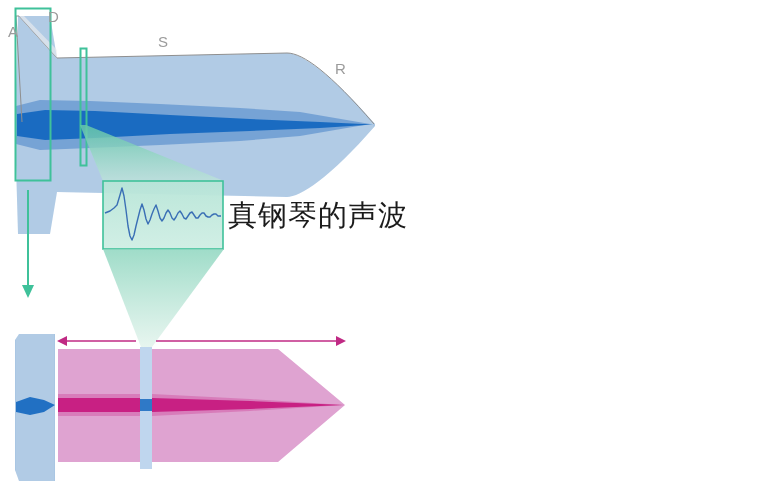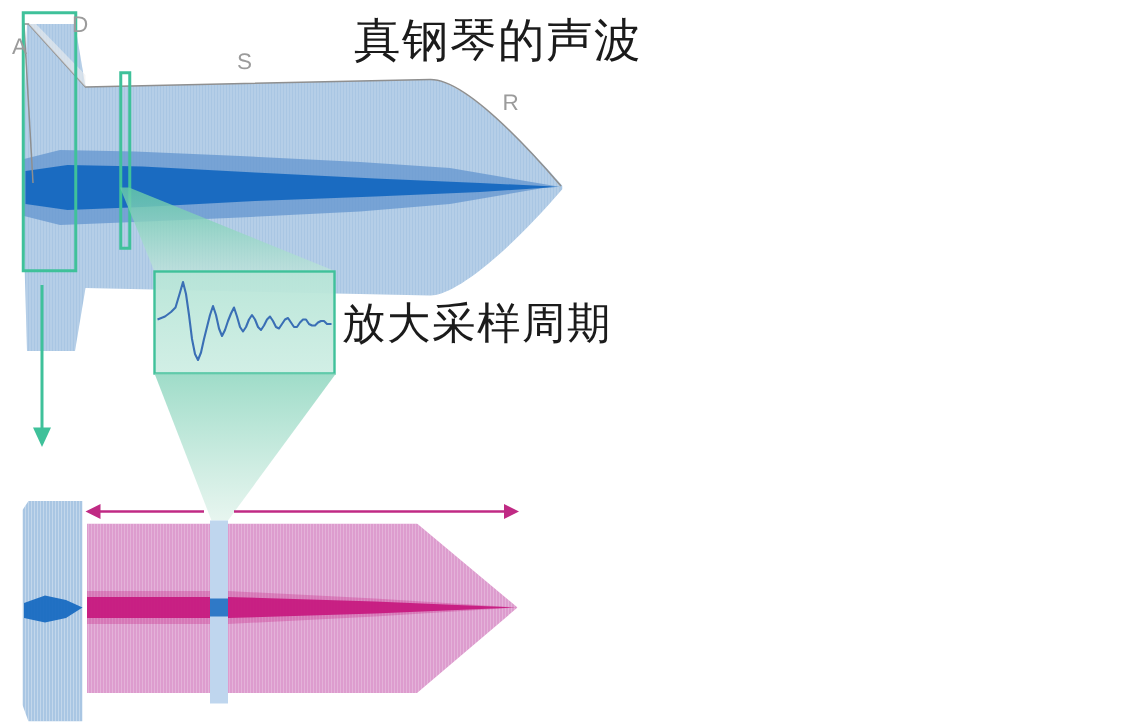--- a/index.html
+++ b/index.html
@@ -481,23 +481,22 @@
 
     <g>
       <line x1="62" y1="341" x2="136" y2="341" stroke="#c02a84" stroke-width="1.6"></line>
       <path d="M57,341 L67,336 L67,346 Z" fill="#c02a84"></path>
       <line x1="156" y1="341" x2="341" y2="341" stroke="#c02a84" stroke-width="1.6"></line>
       <path d="M346,341 L336,336 L336,346 Z" fill="#c02a84"></path>
     </g>
 
   </svg>
 
-  <div class="cap" id="cap-top">真钢琴的声波</div>
-
-  <div class="cap" id="cap-mid">放大采样周期</div>
+
+  <div class="cap" id="cap-mid">真钢琴的声波</div>
 
 
   <div class="env-lbl" id="lbl-a">A</div>
   <div class="env-lbl" id="lbl-d">D</div>
   <div class="env-lbl" id="lbl-s">S</div>
   <div class="env-lbl" id="lbl-r">R</div>
 
 </div>
 
 </body></html>

